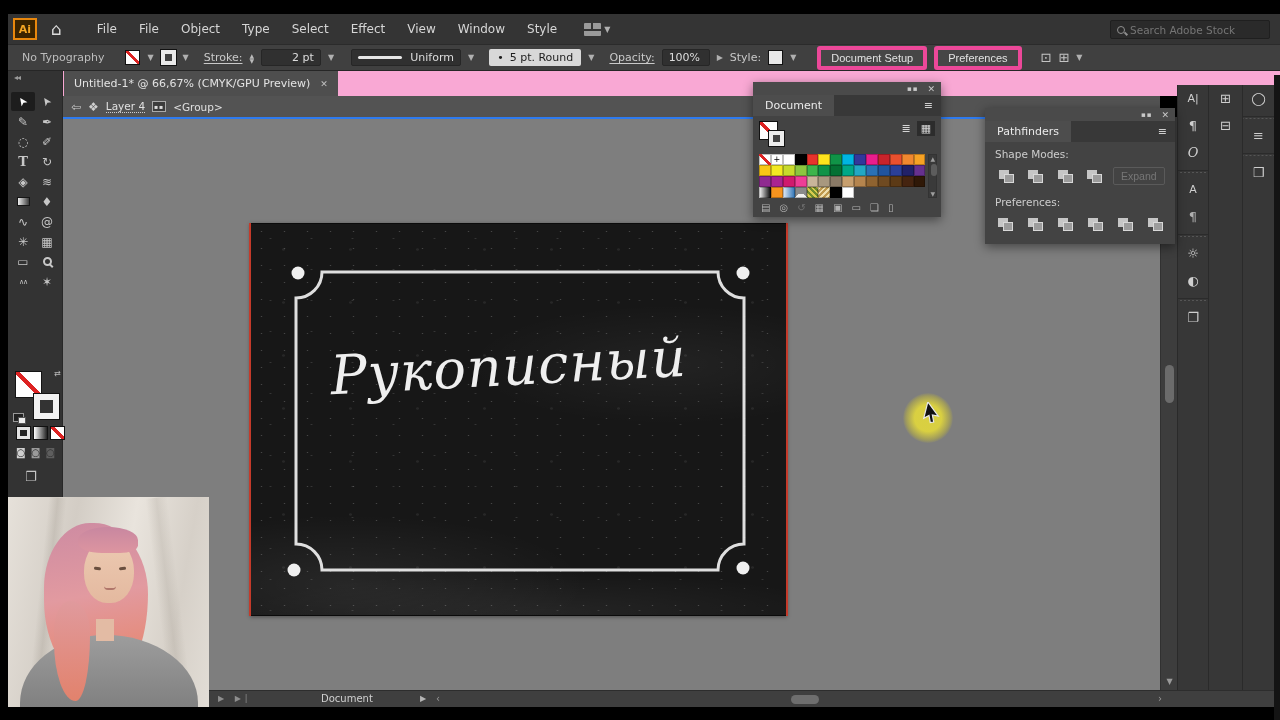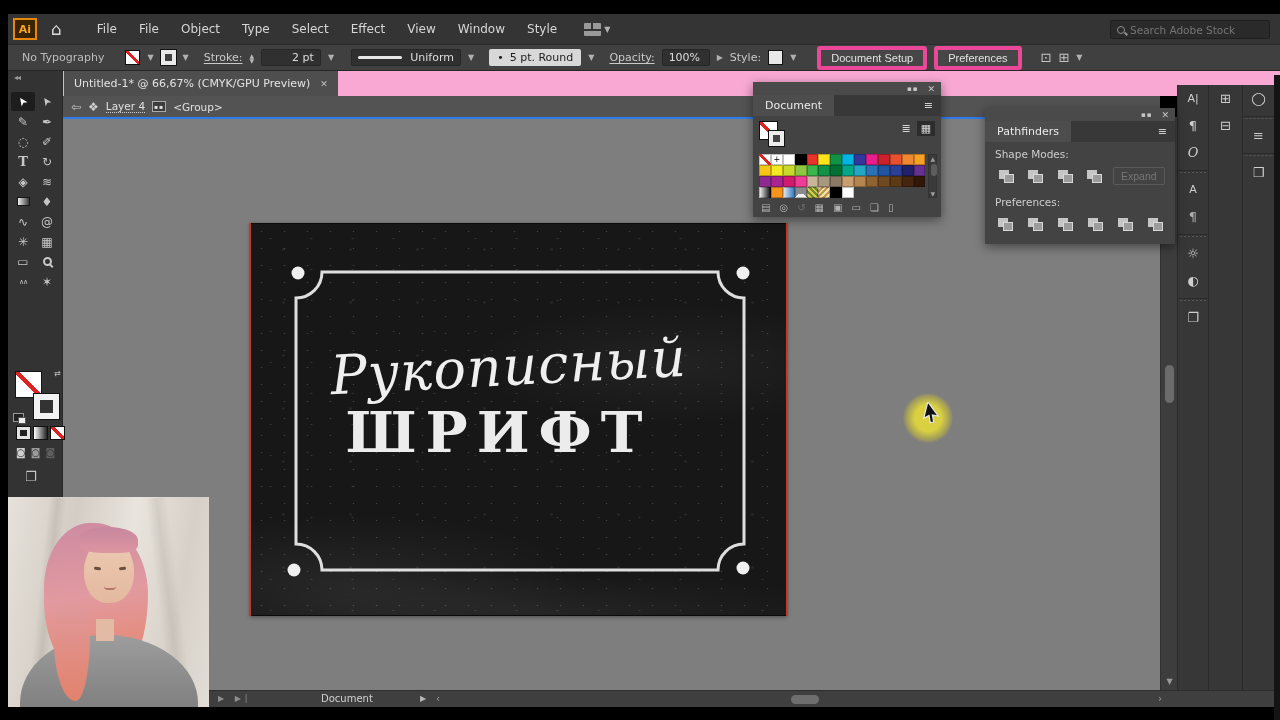--- a/index.html
+++ b/index.html
@@ -305,21 +305,20 @@
     <div class="sel-line"></div>
     <div class="artboard">
       <svg class="frame-svg" width="537" height="393" viewBox="0 0 537 393">
         <path d="M72,49 H468 A26,26 0 0 0 494,75 V321 A26,26 0 0 0 468,347 H72 A26,26 0 0 0 46,321 V75 A26,26 0 0 0 72,49 Z" fill="none" stroke="#f0f0f0" stroke-width="3" stroke-opacity="0.92"></path>
         <circle cx="48" cy="50" r="6.5" fill="#f0f0f0"></circle>
         <circle cx="493" cy="50" r="6.5" fill="#f0f0f0"></circle>
         <circle cx="44" cy="347" r="6.5" fill="#f0f0f0"></circle>
         <circle cx="493" cy="345" r="6.5" fill="#f0f0f0"></circle>
       </svg>
       <div class="ab-line1">Рукописный</div>
-      <div class="ab-line2">ШРИФТ</div>
     </div>
     <div class="ab-edge" style="left:186px;"></div>
     <div class="ab-edge" style="left:723px;"></div>
   </div>
 
   <div class="toolbar">
     <div class="tb-collapse">◂◂</div>
     <div class="tools-grid">
         <div class="tool active">
           <span class="rot">➤</span>

